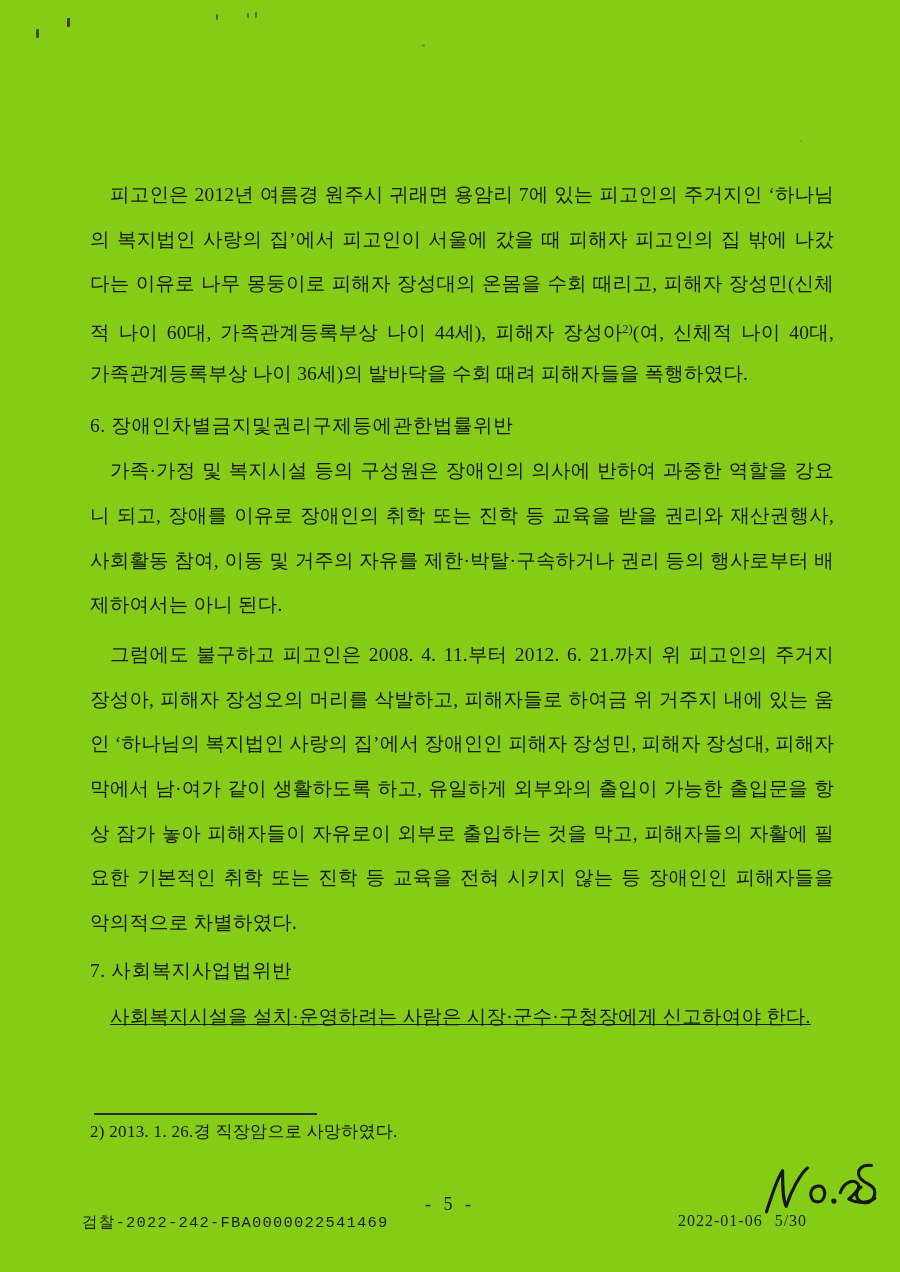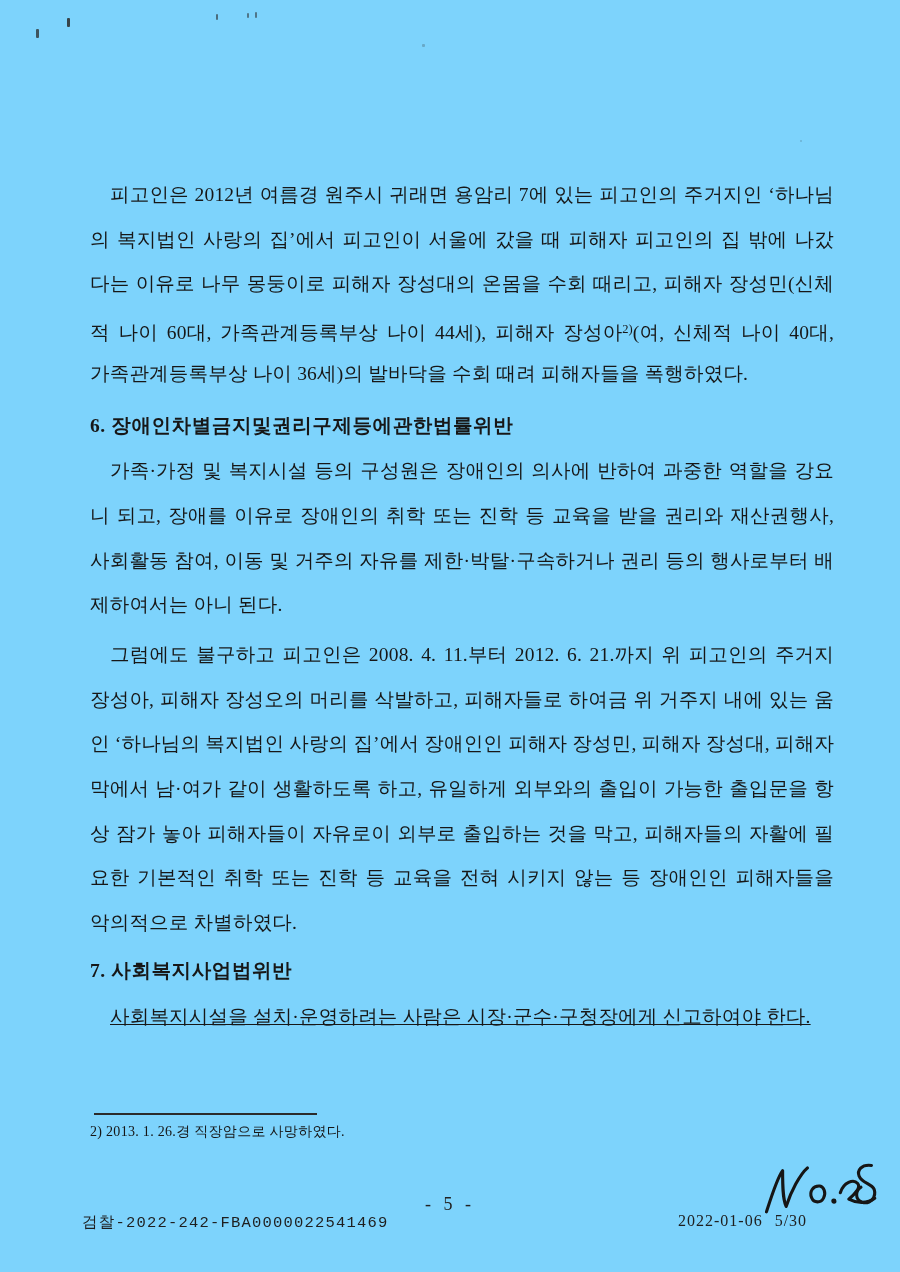--- a/index.html
+++ b/index.html
@@ -5,21 +5,21 @@
   html,body{margin:0;padding:0;}
   body{
     width:900px;height:1272px;
     background:#ffffff;
     font-family:"Liberation Serif","DejaVu Serif",serif;
     position:relative;
     overflow:hidden;
   }
   .page{
     position:absolute;inset:0;
-    background:#7dd3fc;
+    background:#84cc16;
     color:#1a1a1a;
   }
   
   .body-text{
     position:absolute;
     left:90px;top:173px;width:744px;
     font-size:19.5px;
     color:#171717;
   }
   .line{
@@ -31,41 +31,41 @@
     word-break:keep-all;
     overflow:hidden;
     white-space:nowrap;
     letter-spacing:0.2px;
   }
   .line.last{text-align-last:left;}
   .line.indent{text-indent:20px;}
   .heading{
     display:block;
     height:44.7px;line-height:44.7px;
-    font-weight:bold;
+    font-weight:normal;
     text-align:left;
     letter-spacing:0.6px;
     overflow:hidden;white-space:nowrap;
   }
   .mt8{margin-top:8px;} .mt5{margin-top:5px;} .mt3{margin-top:3px;} .mt2{margin-top:2px;text-decoration:underline;}
   sup.fn-ref{
     font-size:12.5px;
     vertical-align:6px;
     letter-spacing:0;
   }
   
   .footnote-rule{
     position:absolute;
     left:94px;top:1113px;width:223px;height:0;
     border-top:2px solid #2b2b2b;
   }
   .footnote{
     position:absolute;
     left:90px;top:1119px;width:600px;
-    font-size:14px;line-height:26px;
+    font-size:17px;line-height:26px;
     text-align:left;color:#161616;
     letter-spacing:0.3px;
   }
   
   .page-number{
     position:absolute;
     left:0;right:0;top:1194px;
     text-align:center;
     font-size:18px;letter-spacing:4px;
     color:#222;

